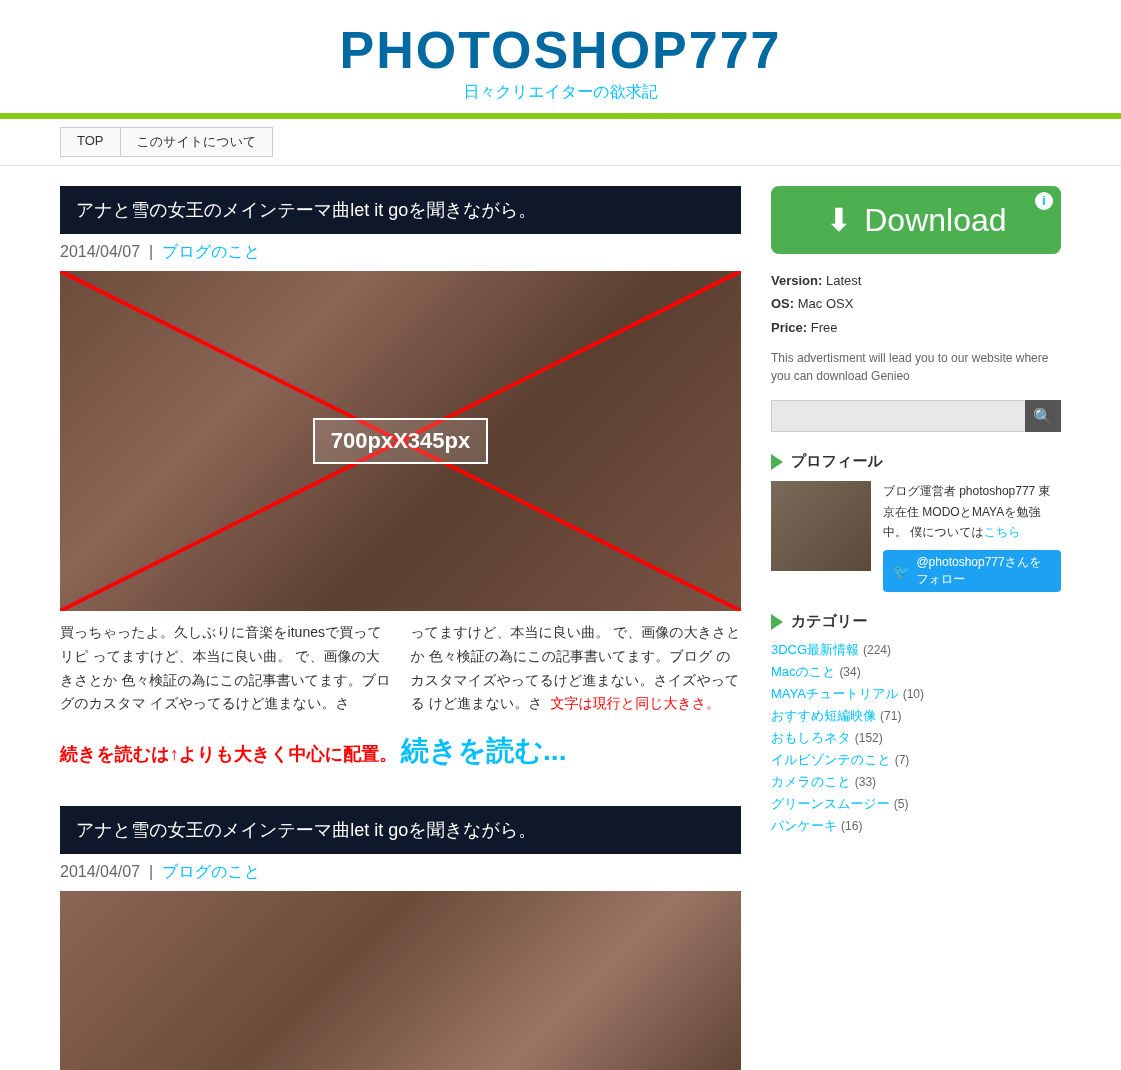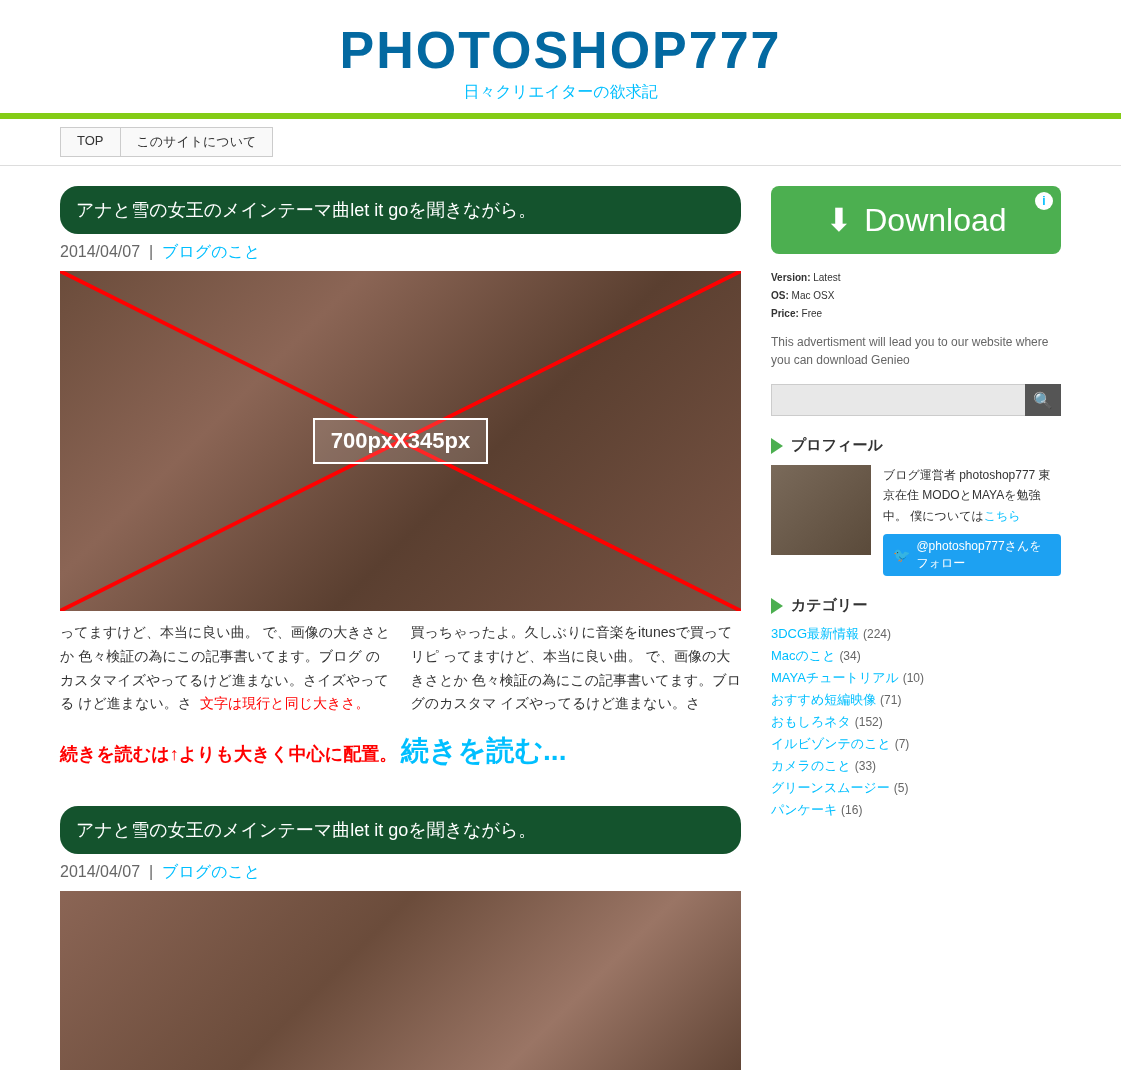--- a/index.html
+++ b/index.html
@@ -11,21 +11,21 @@
     
     #nav { padding: 8px 60px; border-top: 6px solid #84cc16; border-bottom: 1px solid #ddd; margin-bottom: 20px; display: flex; gap: 0; }
     .nav-item { padding: 5px 16px; font-size: 13px; color: #333; border: 1px solid #ccc; cursor: pointer; background: #f9f9f9; }
     .nav-item:first-child { border-right: none; }
     
     #layout { display: flex; padding: 0 60px; gap: 30px; }
     #main { flex: 1; min-width: 0; }
     #sidebar { width: 290px; flex-shrink: 0; }
     
     .post { margin-bottom: 30px; }
-    .post-title-bar { background: #14532d; padding: 12px 16px; border-radius: 18px; }
+    .post-title-bar { background: #0f172a; padding: 12px 16px; }
     .post-title-bar h2 { color: #fff; font-size: 18px; font-weight: normal; }
     .post-meta { padding: 8px 0; font-size: 16px; color: #666; }
     .post-meta a { color: #00bfff; text-decoration: none; }
     
     .post-image-container { position: relative; width: 100%; height: 340px; overflow: hidden; background: #555; }
     .post-image-placeholder { width: 100%; height: 100%; background: linear-gradient(135deg, #6b4c3b 0%, #8b6555 30%, #5a3f30 60%, #7a5545 100%); position: relative; display: flex; align-items: center; justify-content: center; }
     .image-cross { position: absolute; top: 0; left: 0; width: 100%; height: 100%; }
     .image-label { position: relative; z-index: 2; background: rgba(255,255,255,0.15); color: #fff; font-size: 22px; font-weight: bold; padding: 8px 16px; border: 2px solid #fff; }
     
     .post-body { padding: 10px 0; line-height: 1.7; font-size: 14px; color: #333; }
@@ -36,21 +36,21 @@
     .read-more-link { font-size: 28px; color: #00bfff; font-weight: bold; text-decoration: none; }
     .note-red { color: #f00; font-size: 14px; }
     
     
     .download-box { background: #4CAF50; border-radius: 8px; padding: 15px 20px; text-align: center; cursor: pointer; position: relative; margin-bottom: 15px; }
     .download-info-icon { position: absolute; top: 6px; right: 8px; width: 18px; height: 18px; background: #fff; border-radius: 50%; color: #00bfff; font-size: 12px; font-weight: bold; display: flex; align-items: center; justify-content: center; }
     .download-icon-area { display: flex; align-items: center; justify-content: center; gap: 12px; }
     .dl-arrow { font-size: 32px; color: #fff; }
     .dl-text { font-size: 32px; font-weight: normal; color: #fff; }
     
-    .version-info { font-size: 10px; line-height: 1.8; margin-bottom: 10px; }
+    .version-info { font-size: 13px; line-height: 1.8; margin-bottom: 10px; }
     .version-info b { font-weight: bold; }
     .ad-notice { font-size: 12px; color: #666; line-height: 1.5; margin-bottom: 15px; }
     
     .search-bar { display: flex; margin-bottom: 20px; }
     .search-input { flex: 1; height: 32px; border: 1px solid #ccc; border-right: none; padding: 0 8px; background: #e8e8e8; }
     .search-btn { width: 36px; height: 32px; background: #555; border: none; color: #fff; cursor: pointer; display: flex; align-items: center; justify-content: center; font-size: 16px; }
     
     .sidebar-section { margin-bottom: 20px; }
     .sidebar-section-title { display: flex; align-items: center; gap: 8px; font-size: 15px; font-weight: bold; color: #333; margin-bottom: 10px; }
     .triangle-icon { width: 0; height: 0; border-top: 8px solid transparent; border-bottom: 8px solid transparent; border-left: 12px solid #4CAF50; }
@@ -105,25 +105,25 @@
             <line x1="0" y1="0" x2="700" y2="345" stroke="red" stroke-width="4"></line>
             <line x1="700" y1="0" x2="0" y2="345" stroke="red" stroke-width="4"></line>
           </svg>
           <div class="image-label">700pxX345px</div>
         </div>
       </div>
 
       <div class="post-body">
         <div class="post-body-columns">
           <div class="post-body-col">
+            <span>買っちゃったよ。久しぶりに音楽をitunesで買ってリピ ってますけど、本当に良い曲。 で、画像の大きさとか 色々検証の為にこの記事書いてます。ブログのカスタマ イズやってるけど進まない。さ</span>
+          </div>
+          <div class="post-body-col">
             <span>ってますけど、本当に良い曲。 で、画像の大きさとか 色々検証の為にこの記事書いてます。ブログ のカスタマイズやってるけど進まない。さイズやってる けど進まない。さ</span>
             &nbsp;<span class="note-red">文字は現行と同じ大きさ。</span>
-          </div>
-          <div class="post-body-col">
-            <span>買っちゃったよ。久しぶりに音楽をitunesで買ってリピ ってますけど、本当に良い曲。 で、画像の大きさとか 色々検証の為にこの記事書いてます。ブログのカスタマ イズやってるけど進まない。さ</span>
           </div>
         </div>
       </div>
 
       <div class="read-more-bar">
         <span class="read-more-large">続きを読むは↑よりも大きく中心に配置。</span>
         <a class="read-more-link">続きを読む...</a>
       </div>
     </div>
 

